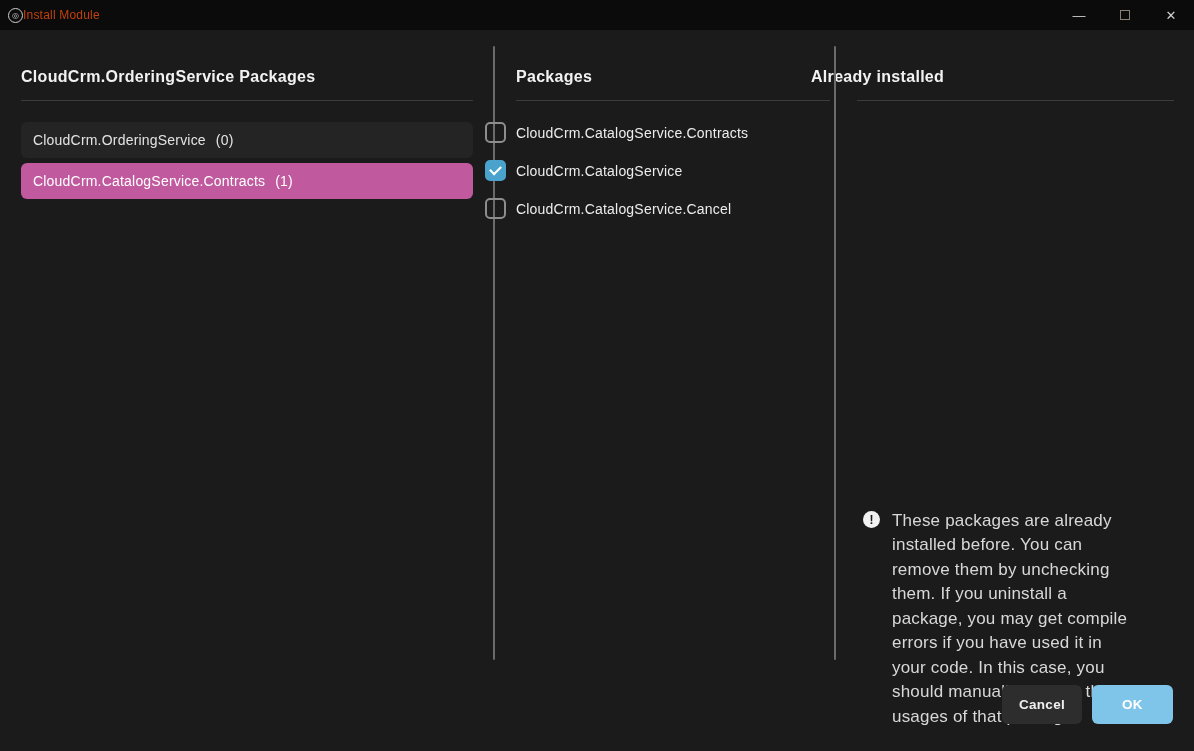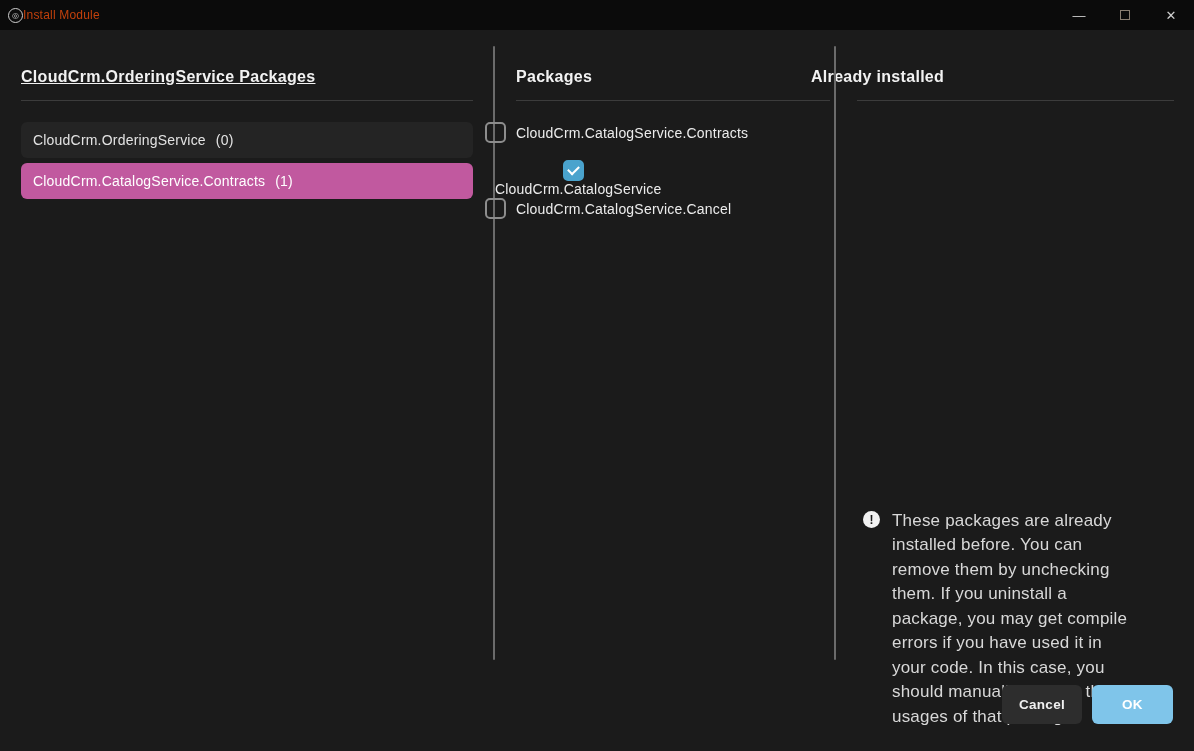--- a/index.html
+++ b/index.html
@@ -85,21 +85,21 @@
     <span class="title">Install Module</span>
     <div class="win-controls">
       <span class="win-btn">—</span>
       <span class="win-btn">
           <span class="max-glyph"></span>
         </span>
       <span class="win-btn">✕</span>
     </div>
   </div>
 
-  <div class="col-header" style="left:21px; top:68px;text-decoration:underline;">CloudCrm.OrderingService Packages</div>
+  <div class="col-header" style="left:21px; top:68px;">CloudCrm.OrderingService Packages</div>
   <div class="col-header" style="left:516px; top:68px;">Packages</div>
   <div class="col-header" style="left:811px; top:68px;">Already installed</div>
 
   <div class="header-rule" style="left:21px; top:100px; width:452px;"></div>
   <div class="header-rule" style="left:516px; top:100px; width:314px;"></div>
   <div class="header-rule" style="left:857px; top:100px; width:317px;"></div>
 
   <div class="v-sep" style="left:493px; top:46px; height:614px;"></div>
   <div class="v-sep" style="left:834px; top:46px; height:614px;"></div>
 
@@ -109,21 +109,21 @@
   </div>
   <div class="module-item selected" style="top:163px;">
     <span>CloudCrm.CatalogService.Contracts</span>
     <span class="count">(1)</span>
   </div>
 
   <div class="pkg-row" style="top:122px;">
     <span class="checkbox"></span>
     <span class="pkg-label">CloudCrm.CatalogService.Contracts</span>
   </div>
-  <div class="pkg-row" style="top:160px;flex-direction:column;">
+  <div class="pkg-row" style="top:160px;">
     <span class="checkbox checked">
         <span class="checkmark"></span>
       </span>
     <span class="pkg-label">CloudCrm.CatalogService</span>
   </div>
   <div class="pkg-row" style="top:198px;">
     <span class="checkbox"></span>
     <span class="pkg-label">CloudCrm.CatalogService.Cancel</span>
   </div>
 

